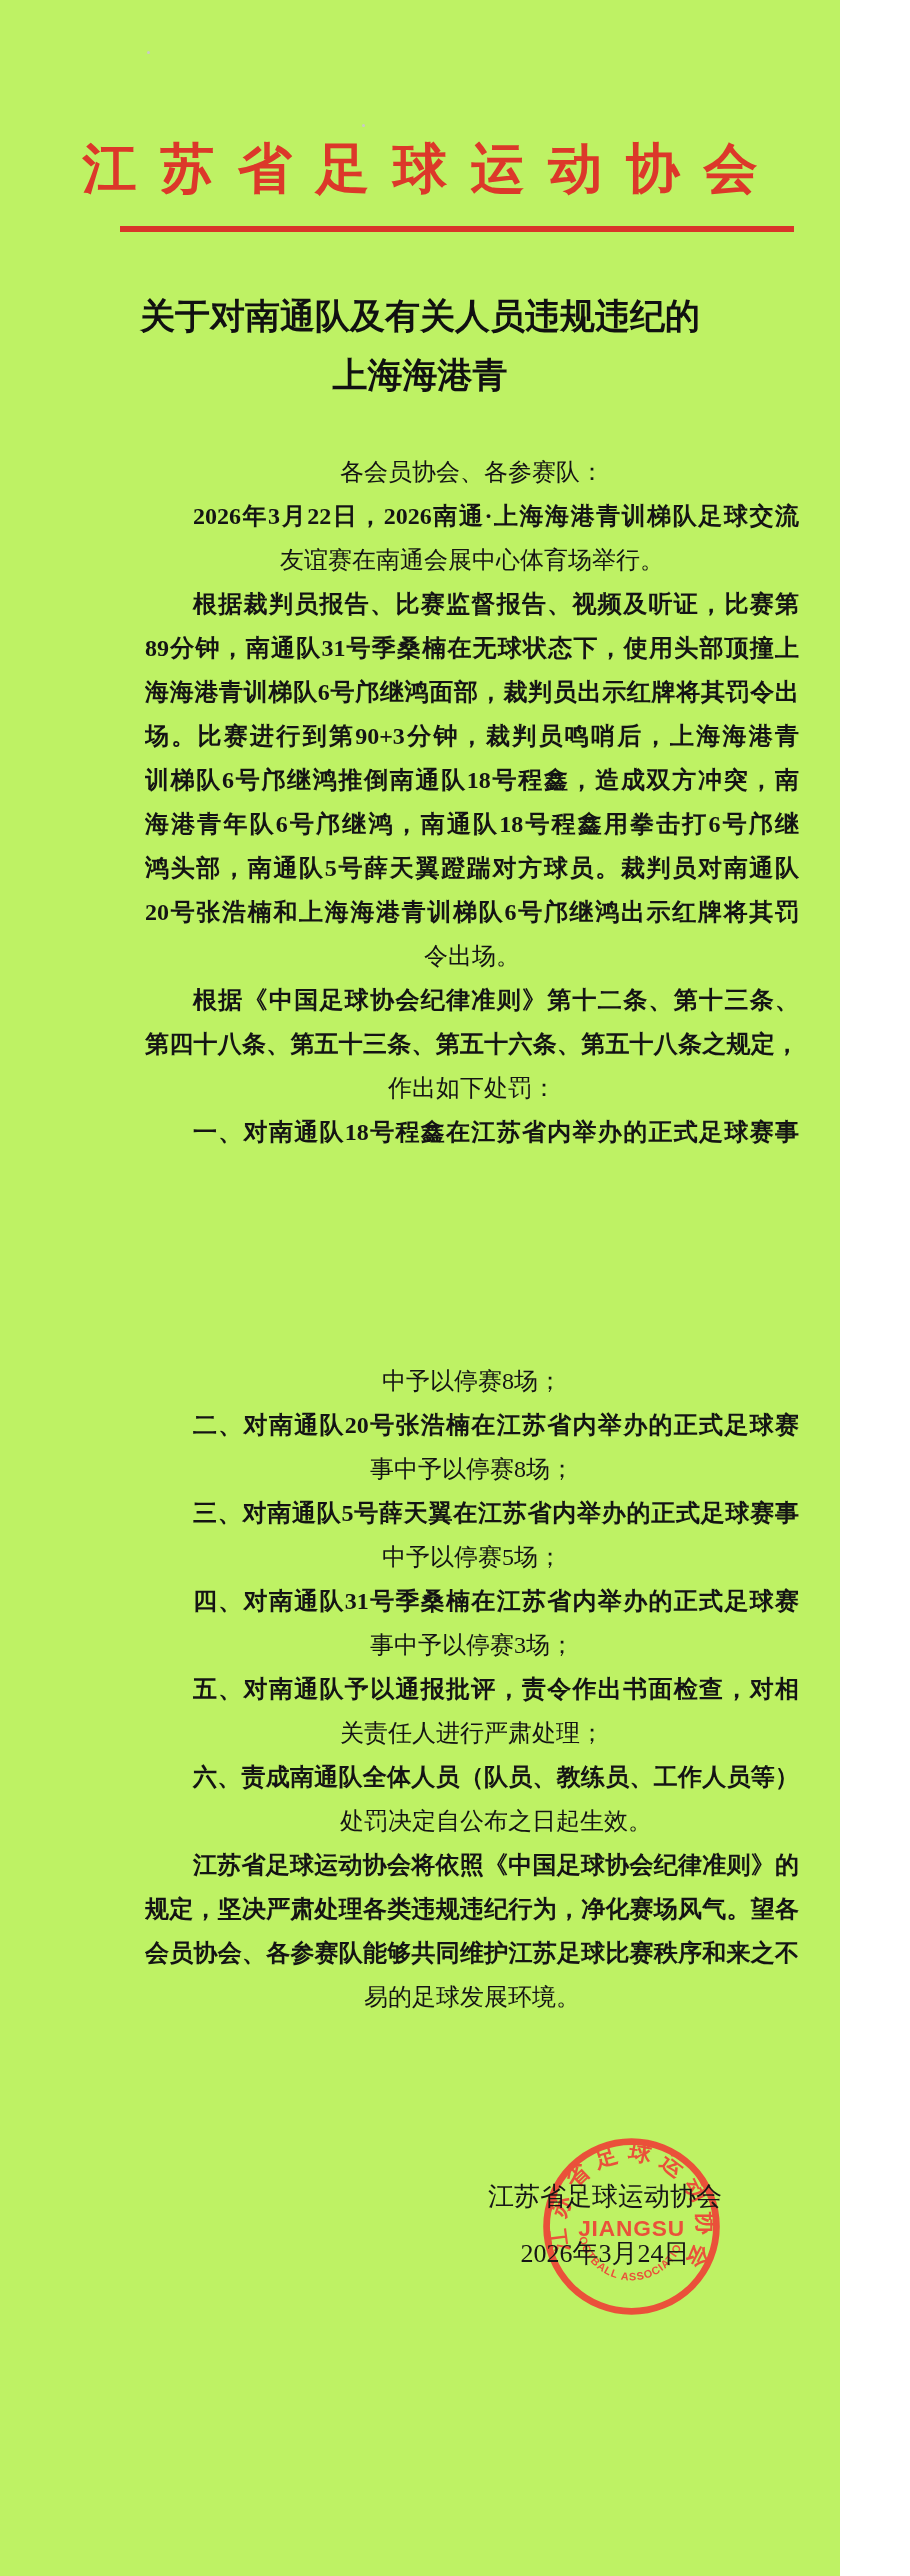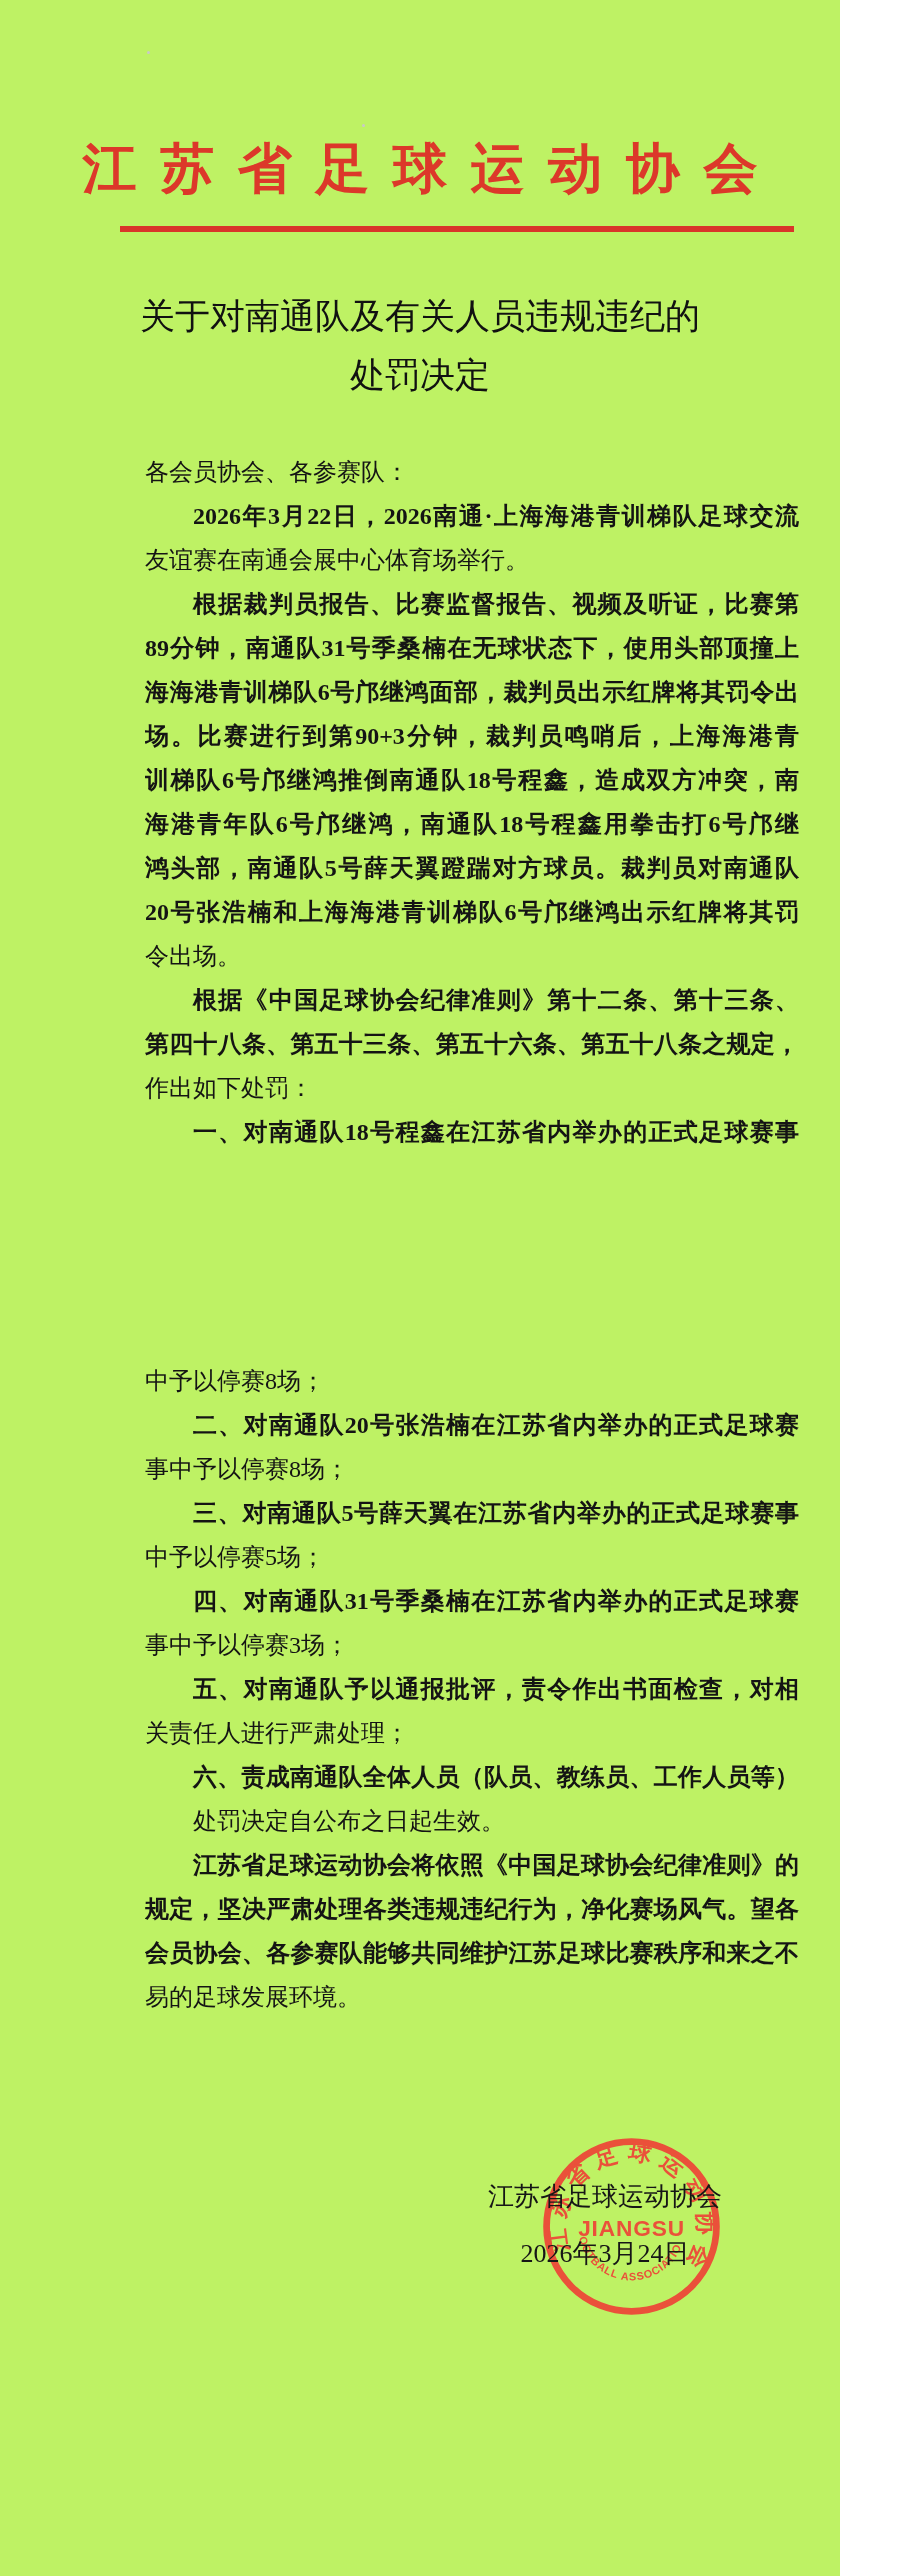--- a/index.html
+++ b/index.html
@@ -7,26 +7,26 @@
         font-family:"Liberation Serif","DejaVu Serif",serif;color:#151515;}
 
   
   .masthead{position:absolute;top:133px;left:0;right:0;text-align:center;
             font-size:54px;font-weight:bold;color:#dc382a;
             letter-spacing:23.6px;text-indent:23.6px;white-space:nowrap;}
   .red-rule{position:absolute;top:226px;left:120px;width:674px;height:5.9px;background:#d9352a;}
 
   
   .doc-title{position:absolute;top:287px;left:0;right:0;text-align:center;
-             font-size:35px;font-weight:normal;color:#111;line-height:59px;}
+             font-size:35px;font-weight:bold;color:#111;line-height:59px;}
 
   
   .doc-body{position:absolute;top:450px;left:145px;width:654px;
             font-size:24px;line-height:44px;color:#141414;}
-  .body-line{height:44px;overflow:hidden;}
+  .body-line{height:44px;overflow:hidden;text-align:center;}
   .body-line.indent{padding-left:48px;}
   .body-line.fill{text-align:justify;text-align-last:justify;font-weight:bold;}
   .page-gap{width:100%;}
 
   
   .sig{position:absolute;top:2182px;left:485px;width:240px;text-align:center;
        font-size:26px;color:#161616;z-index:3;}
   .sig .sig-org{line-height:30px;white-space:nowrap;}
   .sig .sig-date{margin-top:27px;line-height:30px;white-space:nowrap;}
 
@@ -44,21 +44,21 @@
 </head>
 <body>
 
 <div class="page">
 
   <div class="masthead">江苏省足球运动协会</div>
   <div class="red-rule"></div>
 
   <div class="doc-title">
     <div>关于对南通队及有关人员违规违纪的</div>
-    <div>处罚决定</div>
+    <div>上海海港青</div>
   </div>
 
   <div class="doc-body">
       <div class="body-line">各会员协会、各参赛队：</div>
       <div class="body-line indent fill">2026年3月22日，2026南通·上海海港青训梯队足球交流</div>
       <div class="body-line">友谊赛在南通会展中心体育场举行。</div>
       <div class="body-line indent fill">根据裁判员报告、比赛监督报告、视频及听证，比赛第</div>
       <div class="body-line fill">89分钟，南通队31号季桑楠在无球状态下，使用头部顶撞上</div>
       <div class="body-line fill">海海港青训梯队6号邝继鸿面部，裁判员出示红牌将其罚令出</div>
       <div class="body-line fill">场。比赛进行到第90+3分钟，裁判员鸣哨后，上海海港青</div>

